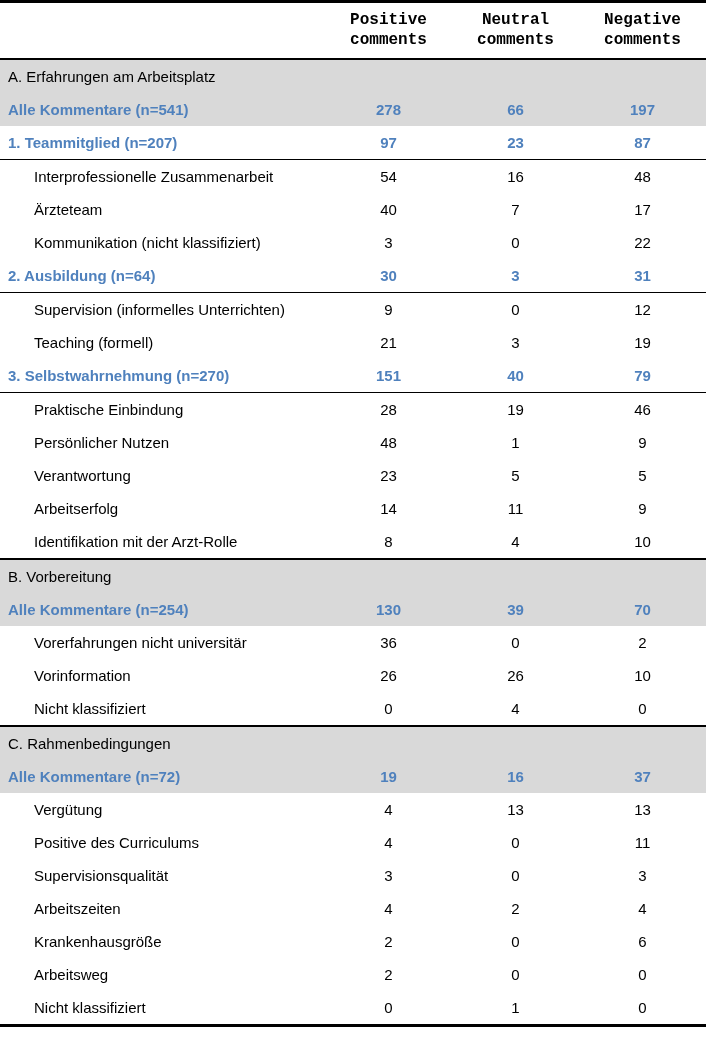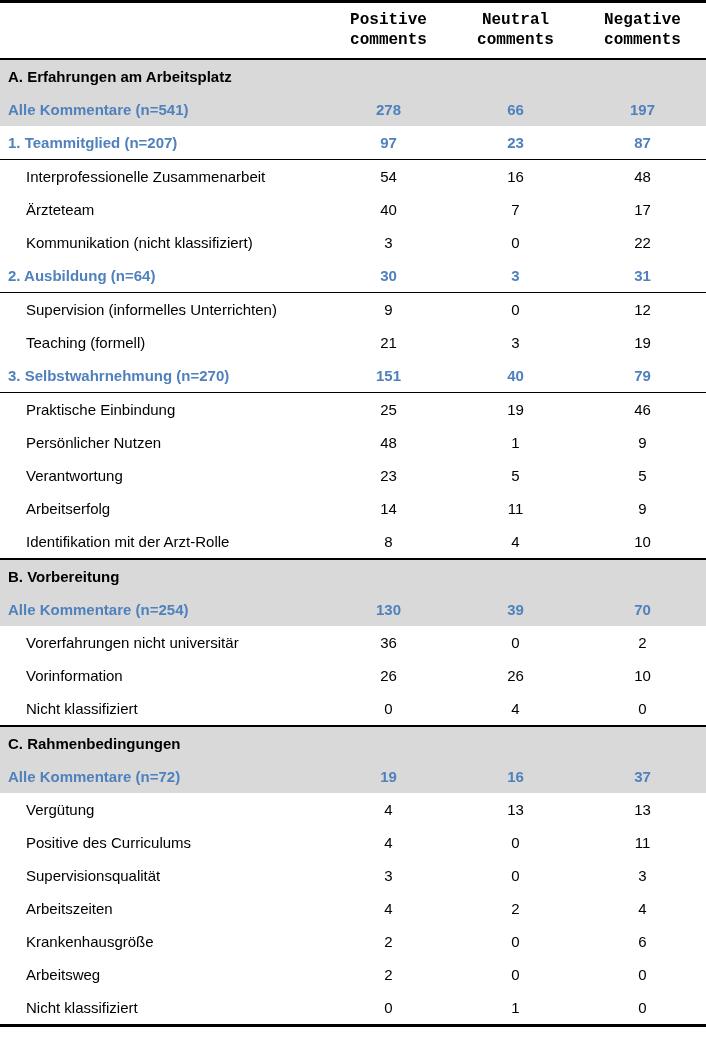--- a/index.html
+++ b/index.html
@@ -44,35 +44,35 @@
     font-size:15px;
     height:33px;
     vertical-align:middle;
     padding:0 4px;
   }
   td.label{ text-align:left; padding-left:8px; }
   td.num{ text-align:center; }
 
   tr.section-row td{
     background:var(--band);
-    font-weight:bold;
+    font-weight:normal;
     border-top:2.5px solid var(--rule);
   }
   tr.row-total td{
     background:var(--band);
     color:var(--accent);
     font-weight:bold;
   }
   tr.row-subsection td{
     color:var(--accent);
     font-weight:bold;
     border-bottom:1.5px solid var(--rule);
     margin-left:8px;
   }
-  tr.row-item td.label{ padding-left:26px; }
+  tr.row-item td.label{ padding-left:34px; }
 </style>
 </head>
 <body>
 
 <table class="comments">
   <colgroup>
     <col class="c-label">
     <col class="c-num">
     <col class="c-num">
     <col class="c-num">
@@ -141,21 +141,21 @@
         <td class="num">19</td>
       </tr>
       <tr class="row-subsection">
         <td class="label">3. Selbstwahrnehmung (n=270)</td>
         <td class="num">151</td>
         <td class="num">40</td>
         <td class="num">79</td>
       </tr>
       <tr class="row-item">
         <td class="label">Praktische Einbindung</td>
-        <td class="num">25</td>
+        <td class="num">28</td>
         <td class="num">19</td>
         <td class="num">46</td>
       </tr>
       <tr class="row-item">
         <td class="label">Persönlicher Nutzen</td>
         <td class="num">48</td>
         <td class="num">1</td>
         <td class="num">9</td>
       </tr>
       <tr class="row-item">

